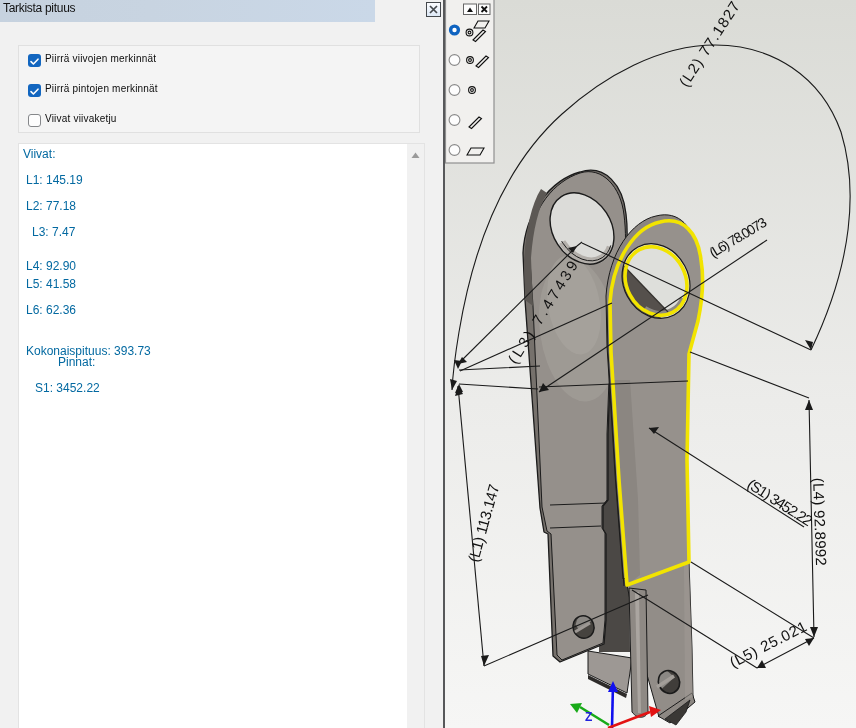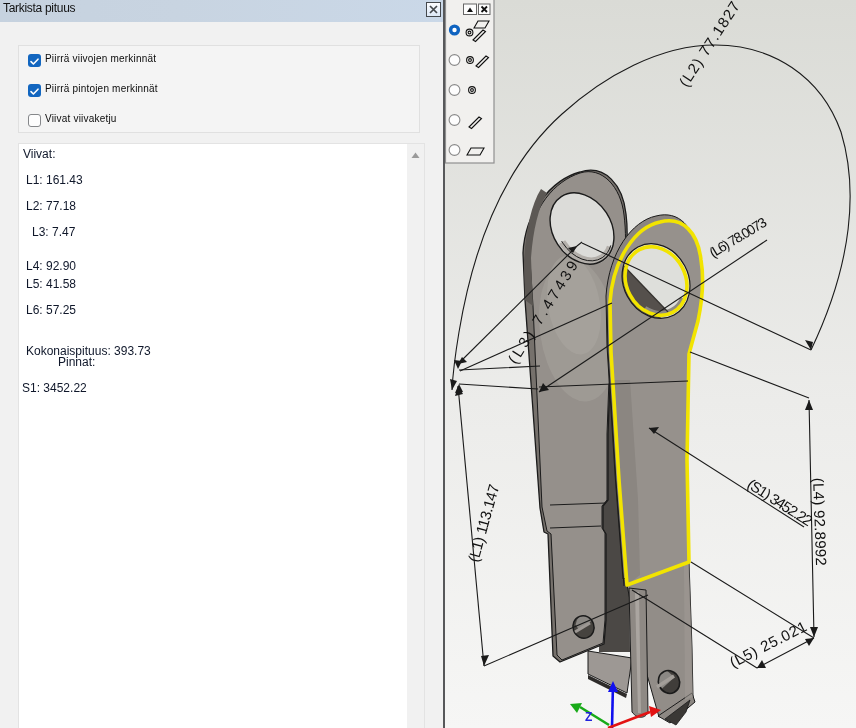--- a/index.html
+++ b/index.html
@@ -1,64 +1,64 @@
 <!DOCTYPE html>
 <html><head>
 <meta charset="utf-8">
 <style>
   html,body{margin:0;padding:0;}
   body{width:856px;height:728px;overflow:hidden;position:relative;
        font-family:"Liberation Sans",sans-serif;background:#f1f1f1;}
   #panel{position:absolute;left:0;top:0;width:443px;height:728px;background:#f1f1f1;}
   #psep{position:absolute;left:443px;top:0;width:2px;height:728px;background:#57585a;}
-  #titlebar{position:absolute;left:0;top:0;width:443px;height:22px;
+  #titlebar{position:absolute;left:0;top:0;width:375px;height:22px;
     background:linear-gradient(to right,#c6d2df 0%,#c8d4e1 40%,#cad8e8 100%);
     font-size:12px;color:#111;}
   #titlebar span{position:absolute;left:3px;top:1px;letter-spacing:-0.3px;}
   #closebtn{position:absolute;left:426px;top:2px;width:13px;height:13px;
     border:1px solid #44484c;background:linear-gradient(#fbfcfe,#dde8f6);
     text-align:center;}
   #closebtn svg{position:absolute;left:2px;top:2px;}
   #groupbox{position:absolute;left:18px;top:45px;width:400px;height:86px;
     background:#f4f4f4;border:1px solid #e0e0e0;}
   .cb{position:absolute;width:13px;height:13px;border-radius:3px;}
   .cbon{background:#1266c0;}
   .cboff{background:#fdfdfd;border:1px solid #85878a;width:11px;height:11px;}
   .cblab{position:absolute;left:45px;font-size:10px;letter-spacing:0.2px;color:#0b0b0b;}
   #listbox{position:absolute;left:18px;top:143px;width:405px;height:585px;
     background:#fff;border:1px solid #e3e3e3;border-bottom:none;}
   #sbar{position:absolute;right:0;top:0;width:17px;height:585px;background:#f1f1f1;}
   #sbar svg{position:absolute;left:4px;top:8px;}
-  .row{position:absolute;font-size:12px;color:#0f172a;white-space:pre;}
+  .row{position:absolute;font-size:12px;color:#0369a1;white-space:pre;}
 </style>
 </head>
 <body>
 <div id="panel">
   <div id="groupbox"></div>
   <div class="cb cbon" style="left:28px;top:54px;"><svg width="13" height="13" viewBox="0 0 13 13">
         <path d="M3 6.6 L5.4 9 L10 4.2" stroke="#fff" stroke-width="1.6" fill="none" stroke-linecap="round" stroke-linejoin="round"></path>
       </svg></div>
   <div class="cblab" style="top:53px;">Piirrä viivojen merkinnät</div>
   <div class="cb cbon" style="left:28px;top:84px;"><svg width="13" height="13" viewBox="0 0 13 13">
         <path d="M3 6.6 L5.4 9 L10 4.2" stroke="#fff" stroke-width="1.6" fill="none" stroke-linecap="round" stroke-linejoin="round"></path>
       </svg></div>
   <div class="cblab" style="top:83px;">Piirrä pintojen merkinnät</div>
   <div class="cb cboff" style="left:28px;top:114px;"></div>
   <div class="cblab" style="top:113px;">Viivat viivaketju</div>
   <div id="listbox">
     <div class="row" style="left:4px;top:3px;">Viivat:</div>
-    <div class="row" style="left:7px;top:29px;">L1: 161.43</div>
+    <div class="row" style="left:7px;top:29px;">L1: 145.19</div>
     <div class="row" style="left:7px;top:55px;">L2: 77.18</div>
     <div class="row" style="left:13px;top:81px;">L3: 7.47</div>
     <div class="row" style="left:7px;top:107px;margin-top:8px;">L4: 92.90</div>
     <div class="row" style="left:7px;top:133px;">L5: 41.58</div>
-    <div class="row" style="left:7px;top:159px;">L6: 57.25</div>
+    <div class="row" style="left:7px;top:159px;">L6: 62.36</div>
     <div class="row" style="left:7px;top:200px;">Kokonaispituus: 393.73</div>
     <div class="row" style="left:4px;top:211px;margin-left:35px;">Pinnat:</div>
-    <div class="row" style="left:3px;top:237px;">S1: 3452.22</div>
+    <div class="row" style="left:16px;top:237px;">S1: 3452.22</div>
     <div id="sbar">
         <svg width="9" height="7" viewBox="0 0 9 7">
           <path d="M4.5 0.5 L8.5 6 L0.5 6 Z" fill="#9a9a9a"></path>
         </svg>
       </div>
   </div>
   <div id="titlebar">
       <span>Tarkista pituus</span>
     </div>
   <div id="closebtn">

